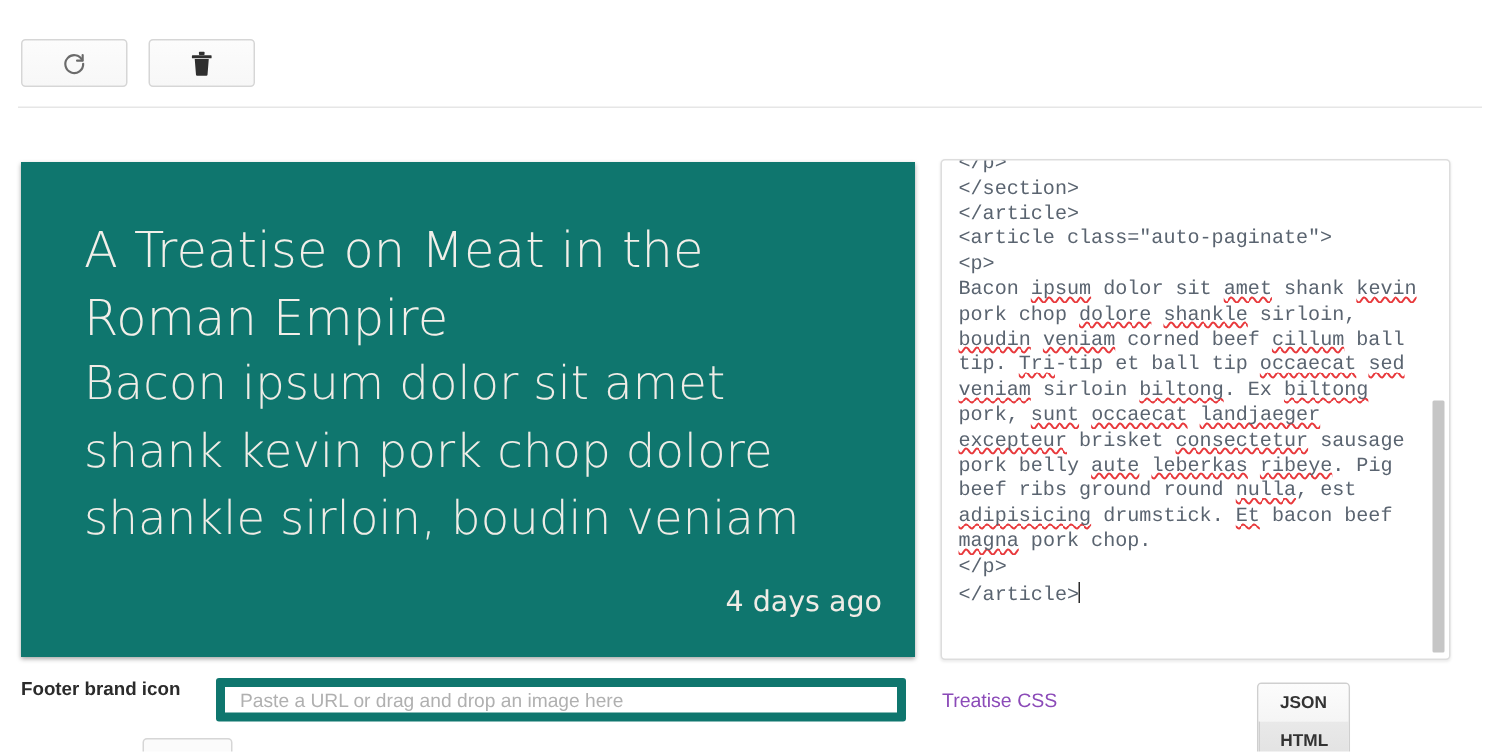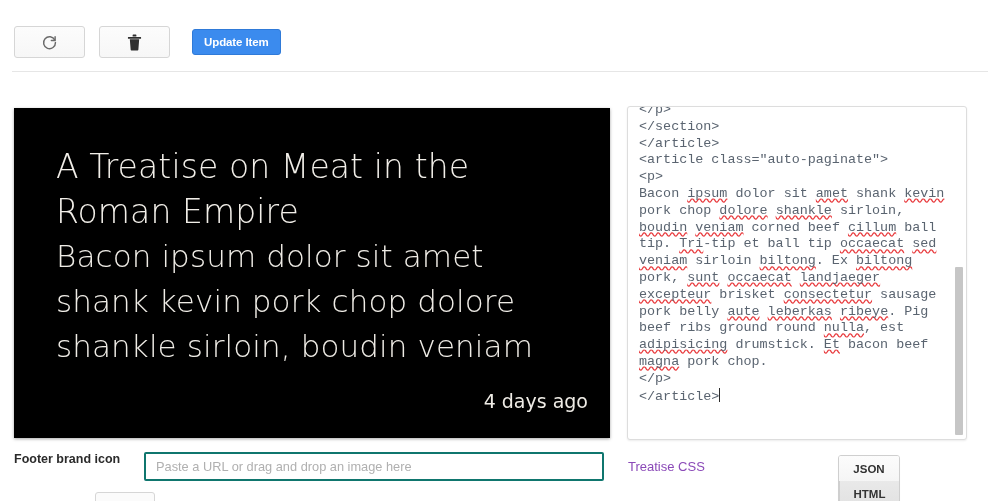--- a/index.html
+++ b/index.html
@@ -70,21 +70,21 @@
     background: #e6e6e6;
   }
 
   
   .preview {
     position: absolute;
     left: 14px;
     top: 108px;
     width: 596px;
     height: 330px;
-    background: #000000;
+    background: #0f766e;
     box-shadow: 0 1px 3px rgba(0,0,0,0.35);
     overflow: hidden;
     box-sizing: border-box;
   }
   .preview-inner {
     position: absolute;
     left: 42px;
     top: 36px;
     right: 24px;
   }
@@ -189,21 +189,21 @@
   .form-label {
     font-size: 12.5px;
     font-weight: bold;
     color: #2b2b2b;
     width: 130px;
     font-family: "Liberation Sans", sans-serif;
   }
   .url-input {
     width: 460px;
     height: 29px;
-    border: 2px solid #0f766e;
+    border: 6px solid #0f766e;
     border-radius: 2px;
     background: #ffffff;
     font-size: 12.8px;
     color: #3a3a3a;
     padding: 0 10px;
     box-sizing: border-box;
     font-family: "Liberation Sans", sans-serif;
     outline: none;
   }
   .url-input::placeholder { color: #b0b0b0; }
@@ -278,21 +278,20 @@
     </button>
     <button class="btn-plain">
       <span>
         <svg width="15" height="17" viewBox="0 0 16 18" fill="#2f2f2f">
           <rect x="6" y="0.5" width="4" height="2.2" rx="0.5"></rect>
           <rect x="1" y="3" width="14" height="2.1" rx="0.4"></rect>
           <path d="M3 5.6 h10 l-0.9 11.2 a0.8 0.8 0 0 1 -0.8 0.7 H4.7 a0.8 0.8 0 0 1 -0.8 -0.7 Z"></path>
         </svg>
       </span>
     </button>
-    <button class="btn-primary">Update Item</button>
   </div>
 
   <div class="divider"></div>
 
   <div class="preview">
     <div class="preview-inner">
       <div class="preview-title">A Treatise on Meat in the Roman Empire</div>
       <div class="preview-body">Bacon ipsum dolor sit amet shank kevin pork chop dolore shankle sirloin, boudin veniam</div>
     </div>
     <div class="preview-time">4 days ago</div>

